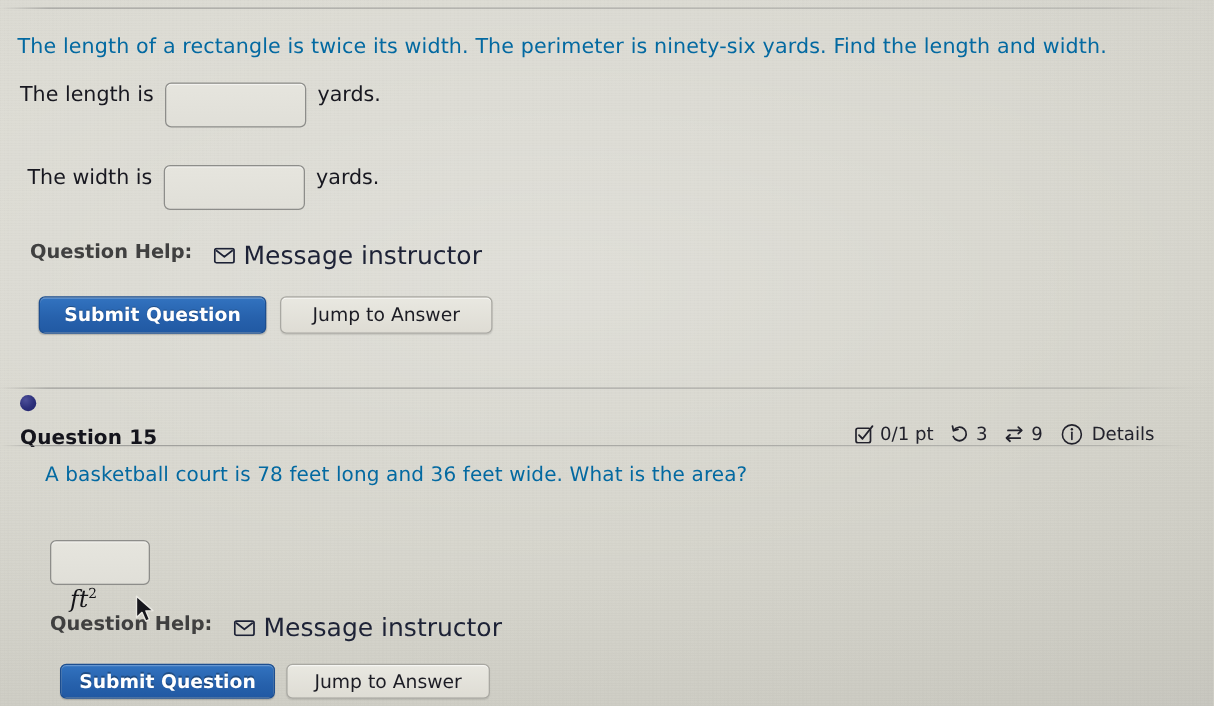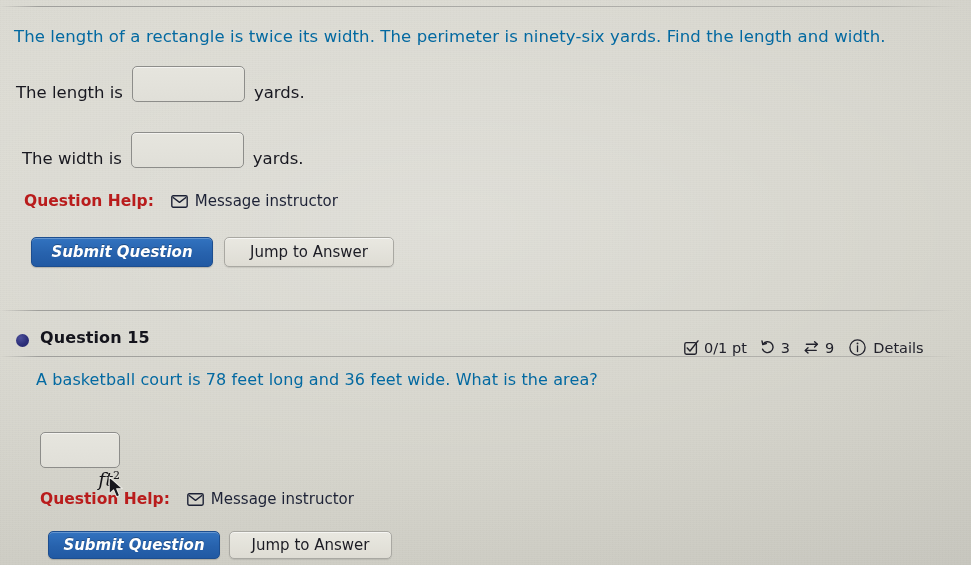--- a/index.html
+++ b/index.html
@@ -47,38 +47,38 @@
 
   
   .prompt {
     font-size: 16.5px;
     letter-spacing: .1px;
     color: #0369a1;
     white-space: nowrap;
   }
   .inline-row {
     display: flex;
-    align-items: flex-end;
+    align-items: flex-start;
     white-space: nowrap;
   }
   .label { font-size: 16.5px; color: #181820; }
 
   
   .answer-box {
     box-sizing: border-box;
     background: linear-gradient(180deg, #e6e5de 0%, #e0dfd8 100%);
     border: 1.4px solid #8d8d8a;
     border-radius: 5px;
     box-shadow: inset 0 1px 0 rgba(255,255,255,.55);
   }
 
   
-  .help-label { font-size: 15.5px; color: #b91c1c; font-weight: 600; }
+  .help-label { font-size: 15.5px; color: #404040; font-weight: 600; }
   .msg-link {
-    font-size: 15px;
+    font-size: 20px;
     color: #1d2236;
     display: inline-flex;
     align-items: center;
     gap: 7px;
     cursor: pointer;
   }
   .env-icon { display: inline-block; line-height: 0; }
 
   
   .btn {
@@ -92,21 +92,20 @@
     cursor: pointer;
     user-select: none;
   }
   .btn-primary {
     background: linear-gradient(180deg, #3273c0 0%, #2762ad 55%, #2159a3 100%);
     border: 1px solid #1d4e8f;
     color: #ffffff;
     font-weight: 600;
     text-shadow: 0 -1px 0 rgba(0,0,0,.28);
     box-shadow: inset 0 1px 0 rgba(255,255,255,.25), 0 1px 1px rgba(0,0,0,.18);
-    font-style: italic;
   }
   .btn-secondary {
     background: linear-gradient(180deg, #e9e8e1 0%, #dedcd4 100%);
     border: 1px solid #a9a8a2;
     color: #1c1c24;
     box-shadow: inset 0 1px 0 rgba(255,255,255,.6), 0 1px 1px rgba(0,0,0,.10);
   }
 
   
   .q-bullet {
@@ -173,21 +172,21 @@
     </span>
     <span>Message instructor</span>
   </span>
 </div>
 
 <button class="abs btn btn-primary" style="left:31px; top:237px; width:182px; height:30px;">Submit Question</button>
 <button class="abs btn btn-secondary" style="left:224px; top:237px; width:170px; height:30px;">Jump to Answer</button>
 
 <div class="rule" style="left:0; top:310px; width:956px;"></div>
 
-<div class="abs inline-row" style="left:16px; top:328px; gap:11px;">
+<div class="abs inline-row" style="left:16px; top:316px; gap:11px;flex-direction:column;">
   <span class="q-bullet"></span>
   <span class="q-title">Question 15</span>
 </div>
 
 <div class="abs meta" style="left:684px; top:339px;">
   <span class="grp">
     <span style="line-height:0;">
       <svg width="15" height="15" viewBox="0 0 15 15" aria-hidden="true">
         <rect x="0.8" y="2.6" width="11.6" height="11.6" rx="1.6" fill="none" stroke="#22222c" stroke-width="1.35"></rect>
         <path d="M3.2 8.1 L6.0 11.0 L14.0 0.9" fill="none" stroke="#22222c" stroke-width="1.45" stroke-linecap="round" stroke-linejoin="round"></path>

